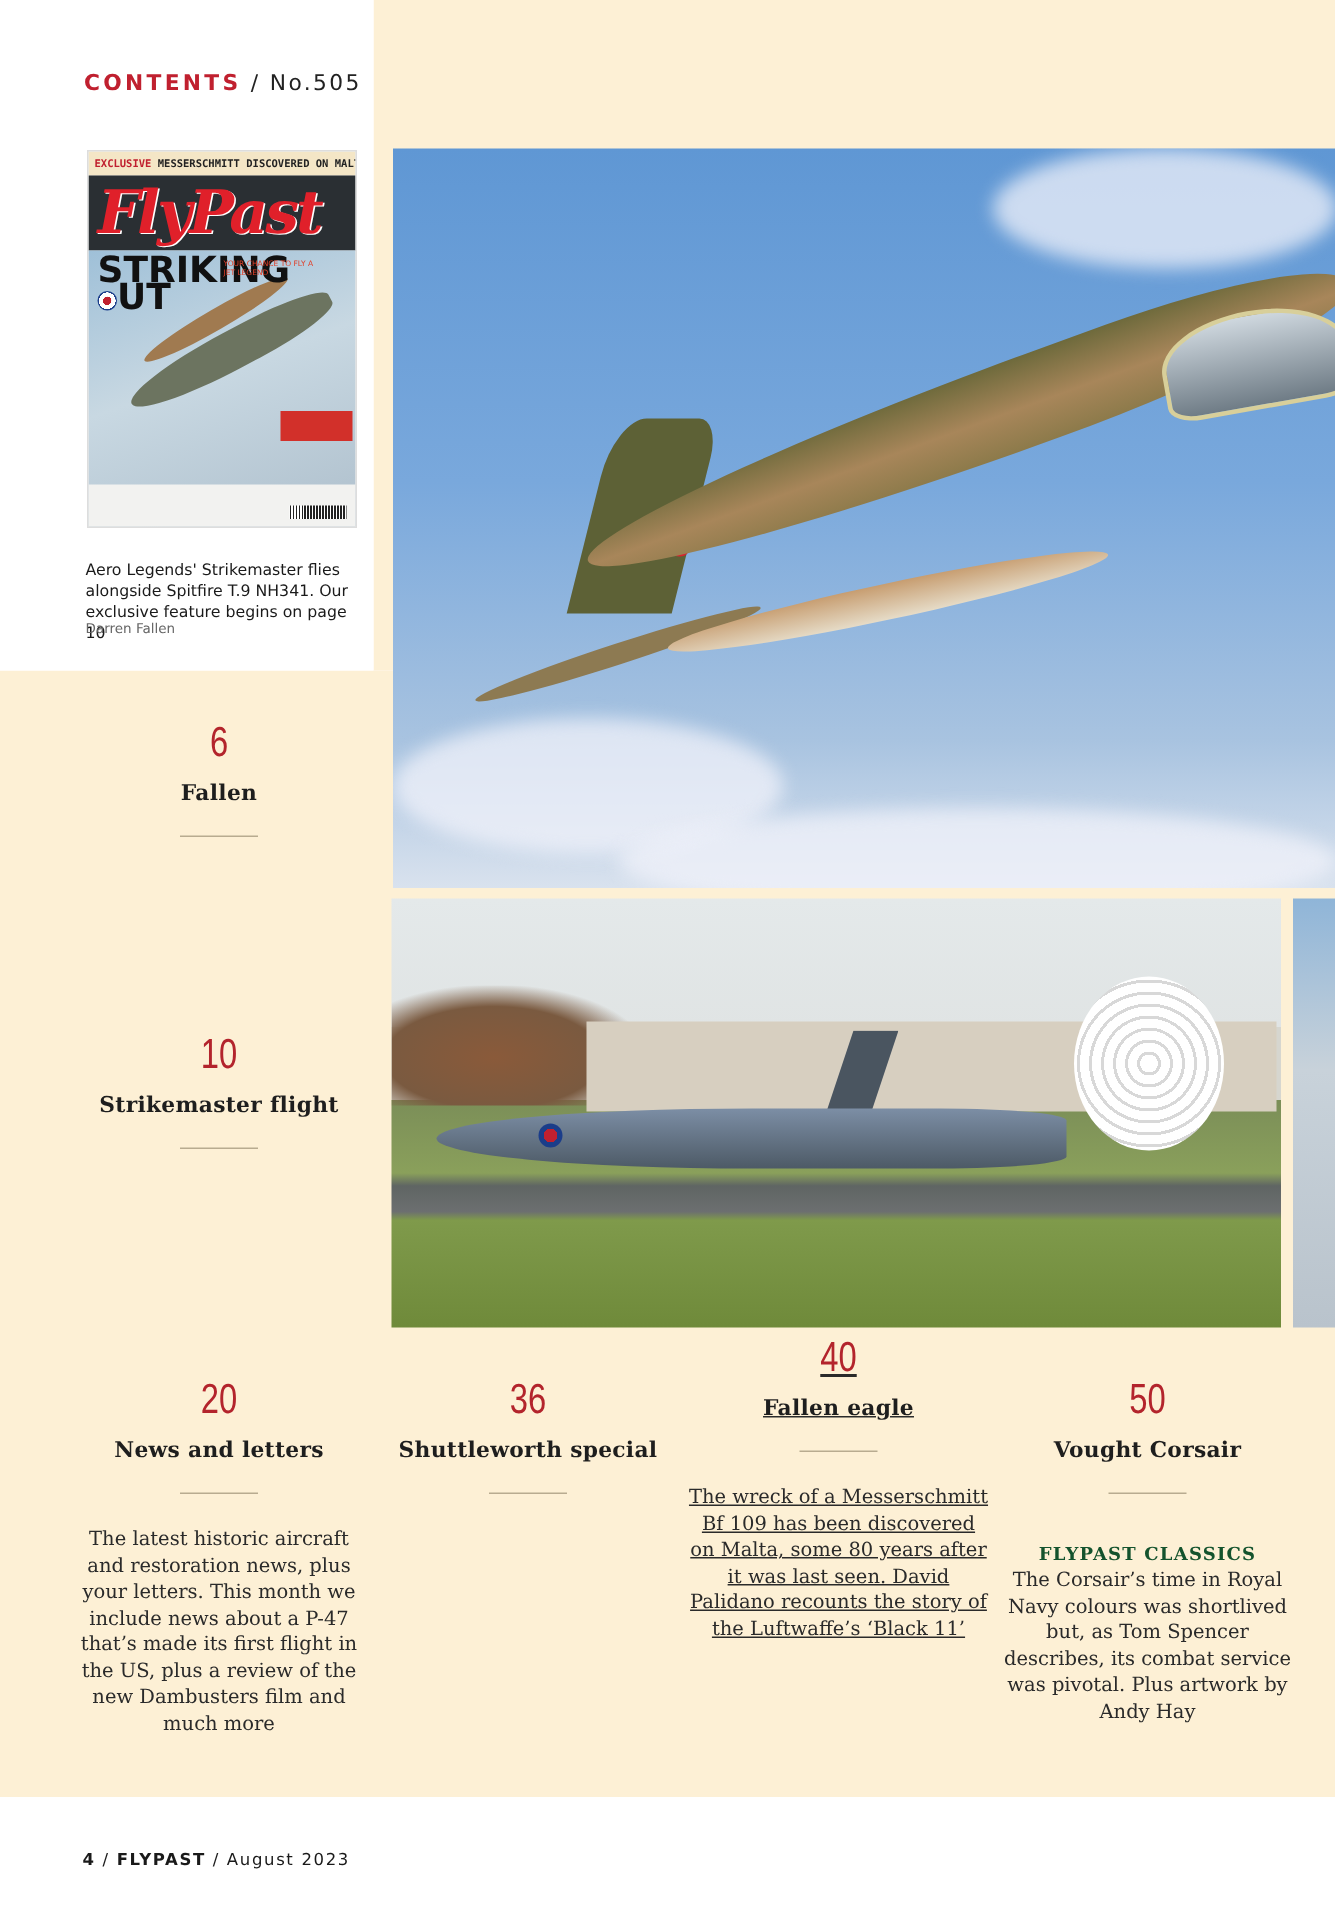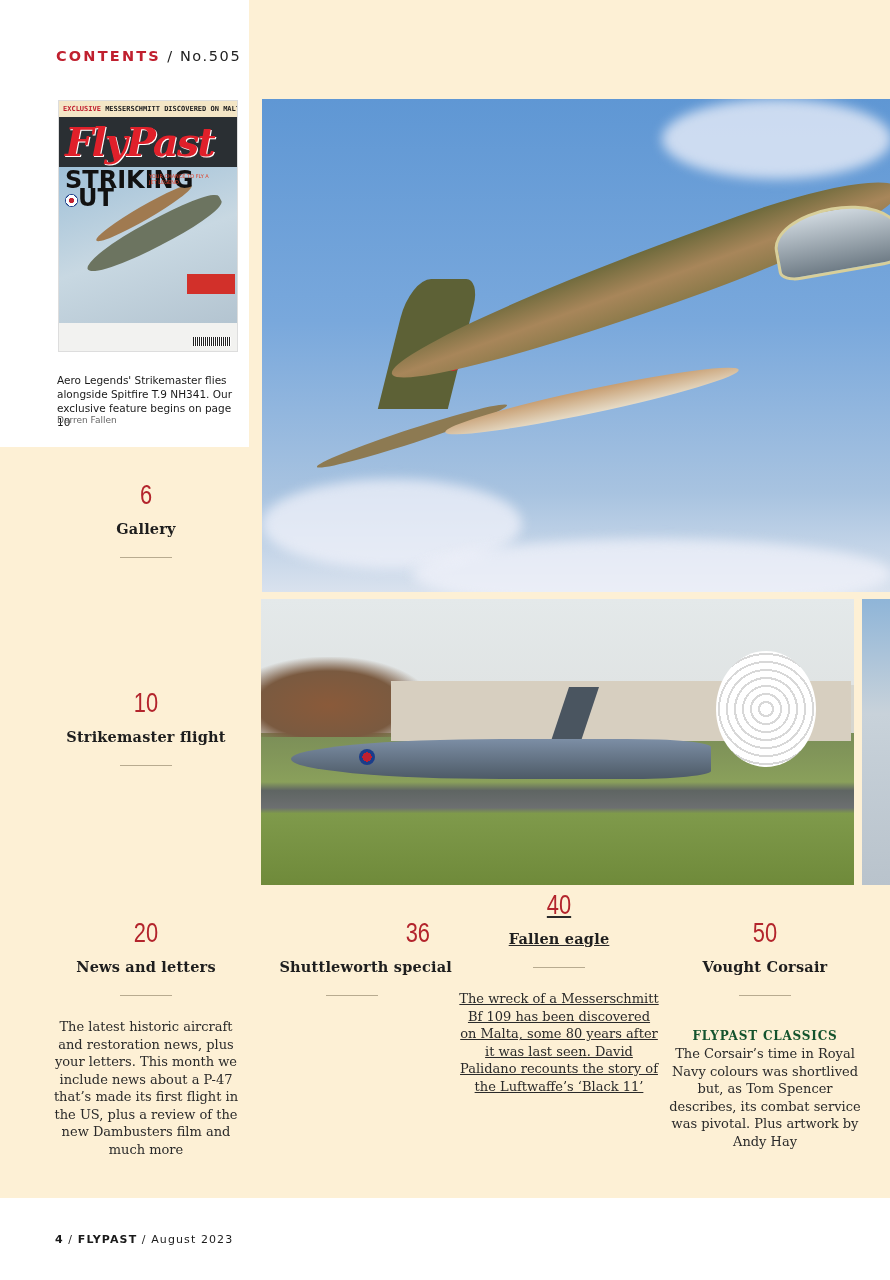--- a/index.html
+++ b/index.html
@@ -127,38 +127,38 @@
   <div class="buildings"></div>
   <div class="vulcan-fin"></div>
   <div class="vulcan"></div>
   <div class="roundel-v"></div>
   <div class="chute"></div>
 </div>
 <div class="photo photo-row2b"></div>
 
 <div class="entry" style="left:46px;top:480px;width:200px;">
   <span class="num">6</span>
-  <div class="title">Gallery</div>
+  <div class="title">Fallen</div>
   <div class="rule"></div>
 </div>
 
 <div class="entry" style="left:46px;top:688px;width:200px;">
   <span class="num">10</span>
   <div class="title">Strikemaster flight</div>
   <div class="rule"></div>
 </div>
 
 <div class="entry" style="left:46px;top:918px;width:200px;">
   <span class="num">20</span>
   <div class="title">News and letters</div>
   <div class="rule"></div>
   <div class="desc">The latest historic aircraft and restoration news, plus your letters. This month we include news about a P-47 that’s made its first flight in the US, plus a review of the new Dambusters film and much more</div>
 </div>
 
-<div class="entry" style="left:252px;top:918px;width:200px;text-align:right;">
+<div class="entry" style="left:252px;top:918px;width:200px;">
   <span class="num">36</span>
   <div class="title">Shuttleworth special</div>
   <div class="rule"></div>
 </div>
 
 <div class="entry" style="left:459px;top:890px;width:200px;text-decoration:underline;">
   <span class="num">40</span>
   <div class="title">Fallen eagle</div>
   <div class="rule"></div>
   <div class="desc">The wreck of a Messerschmitt Bf 109 has been discovered on Malta, some 80 years after it was last seen. David Palidano recounts the story of the Luftwaffe’s ‘Black 11’</div>

